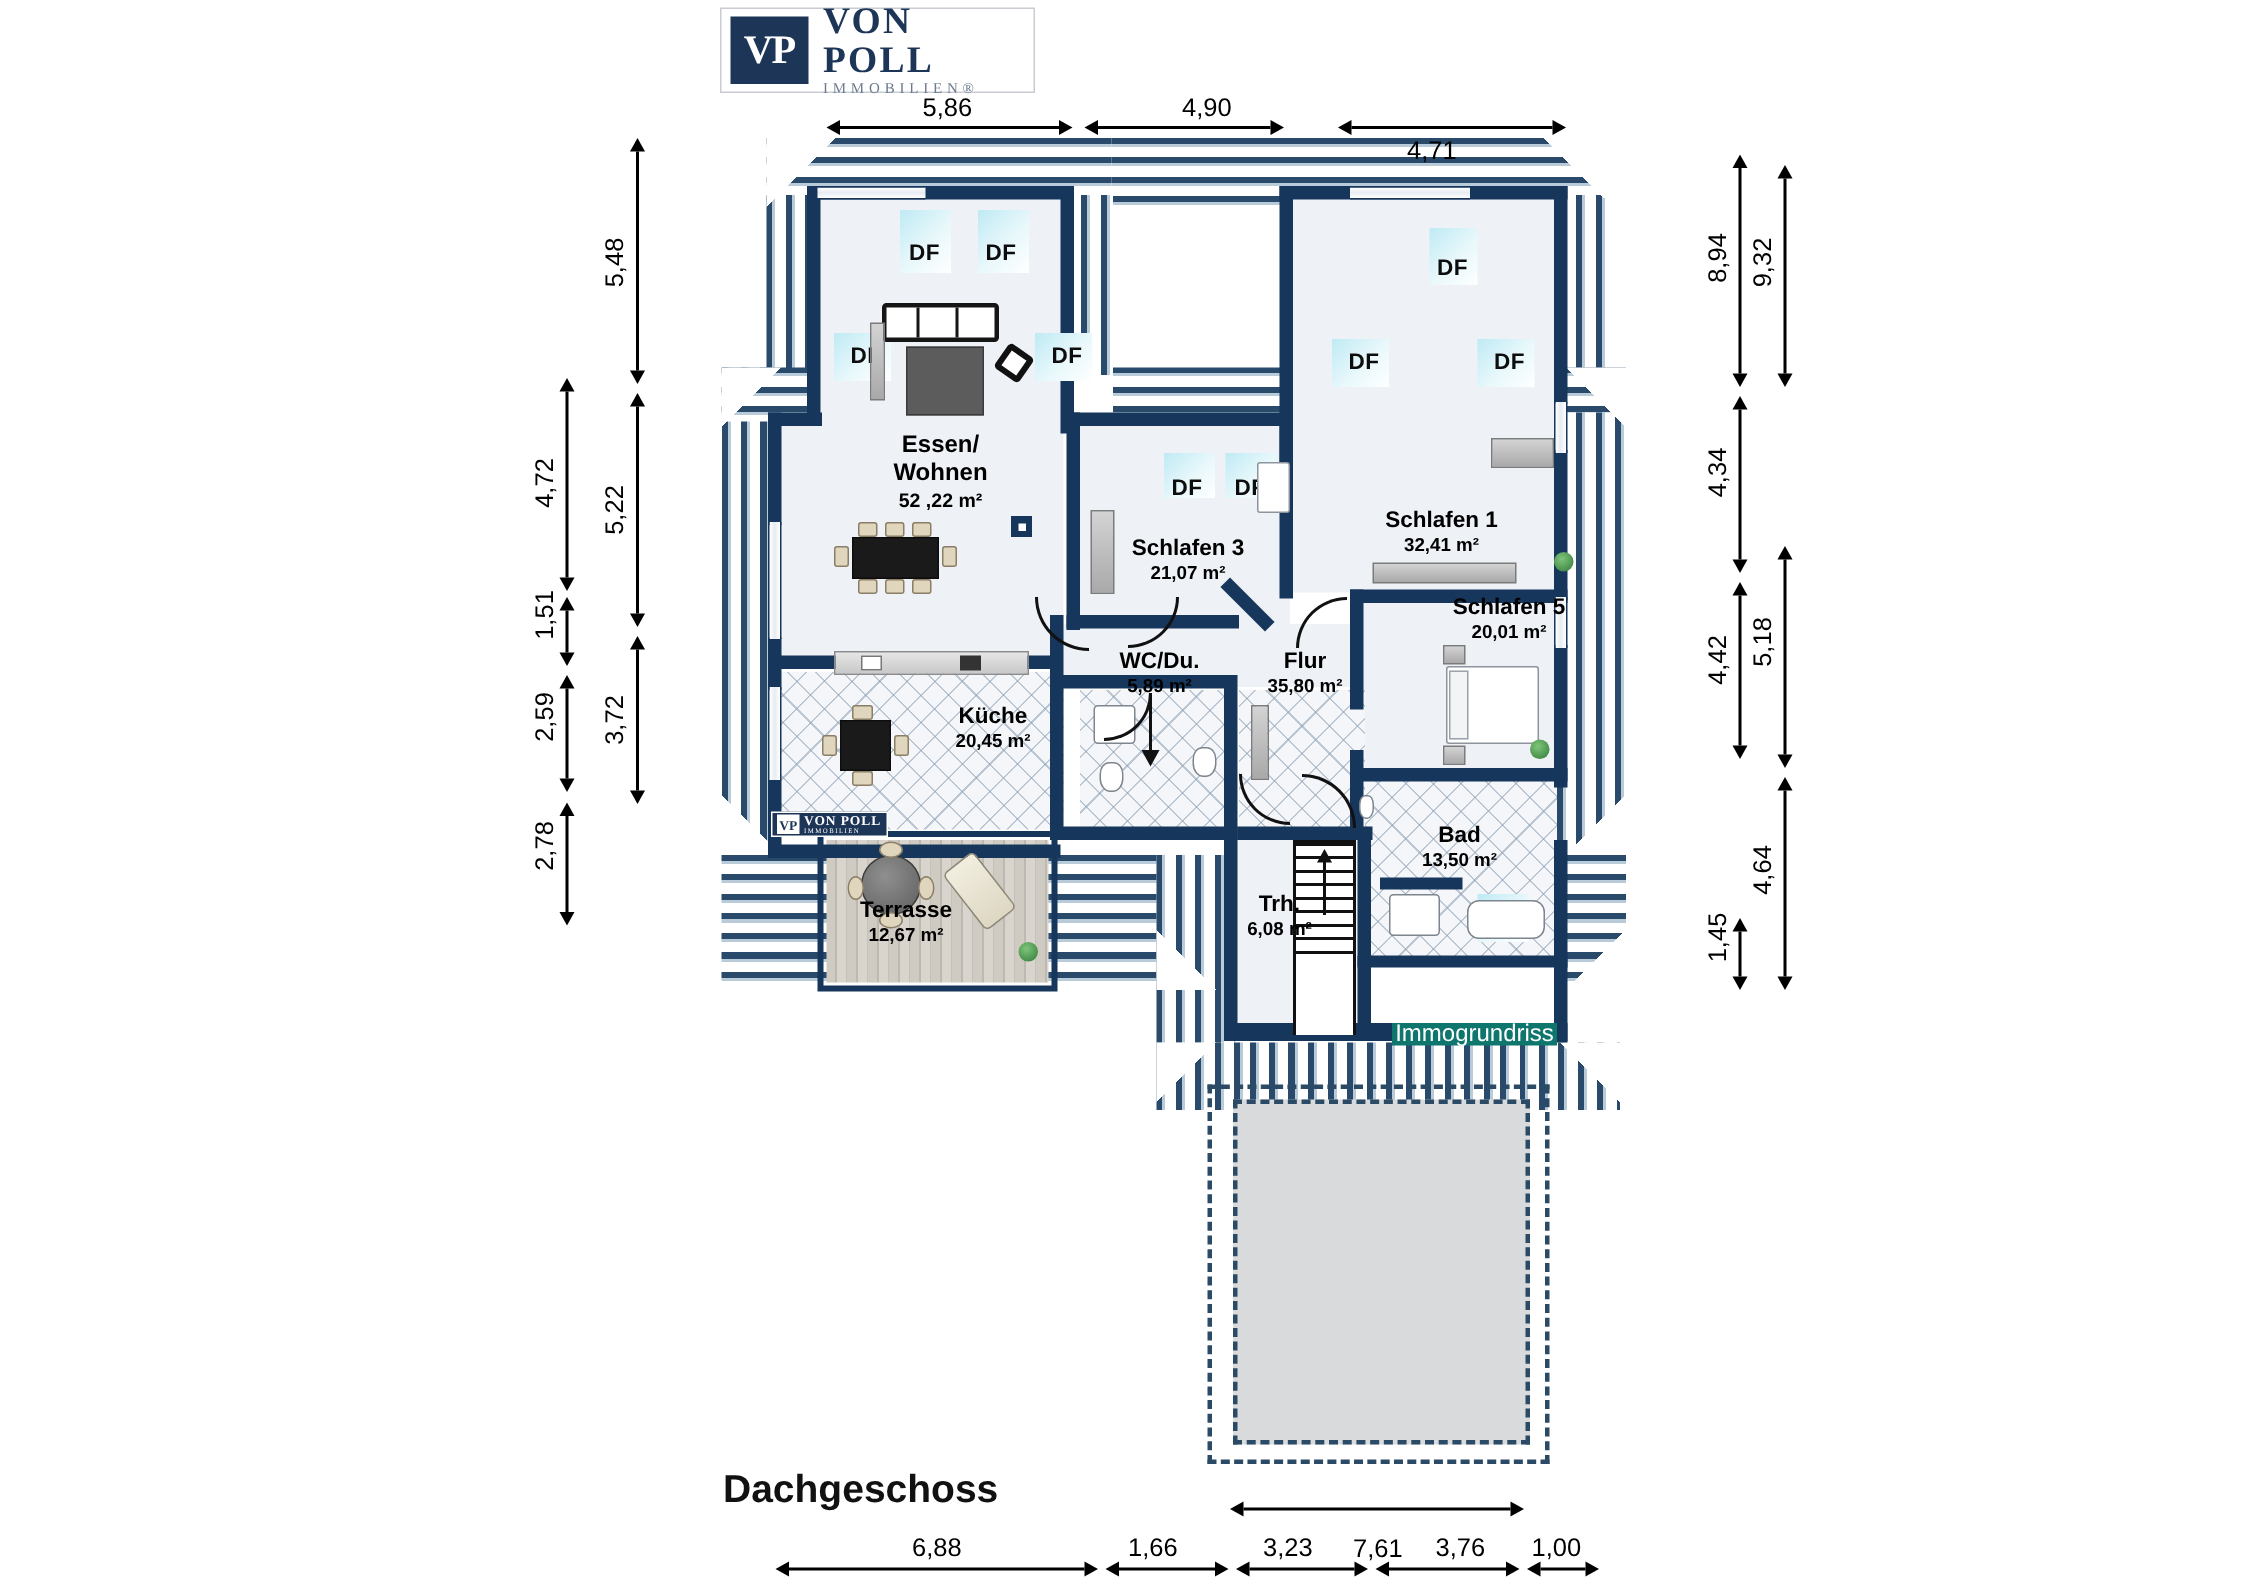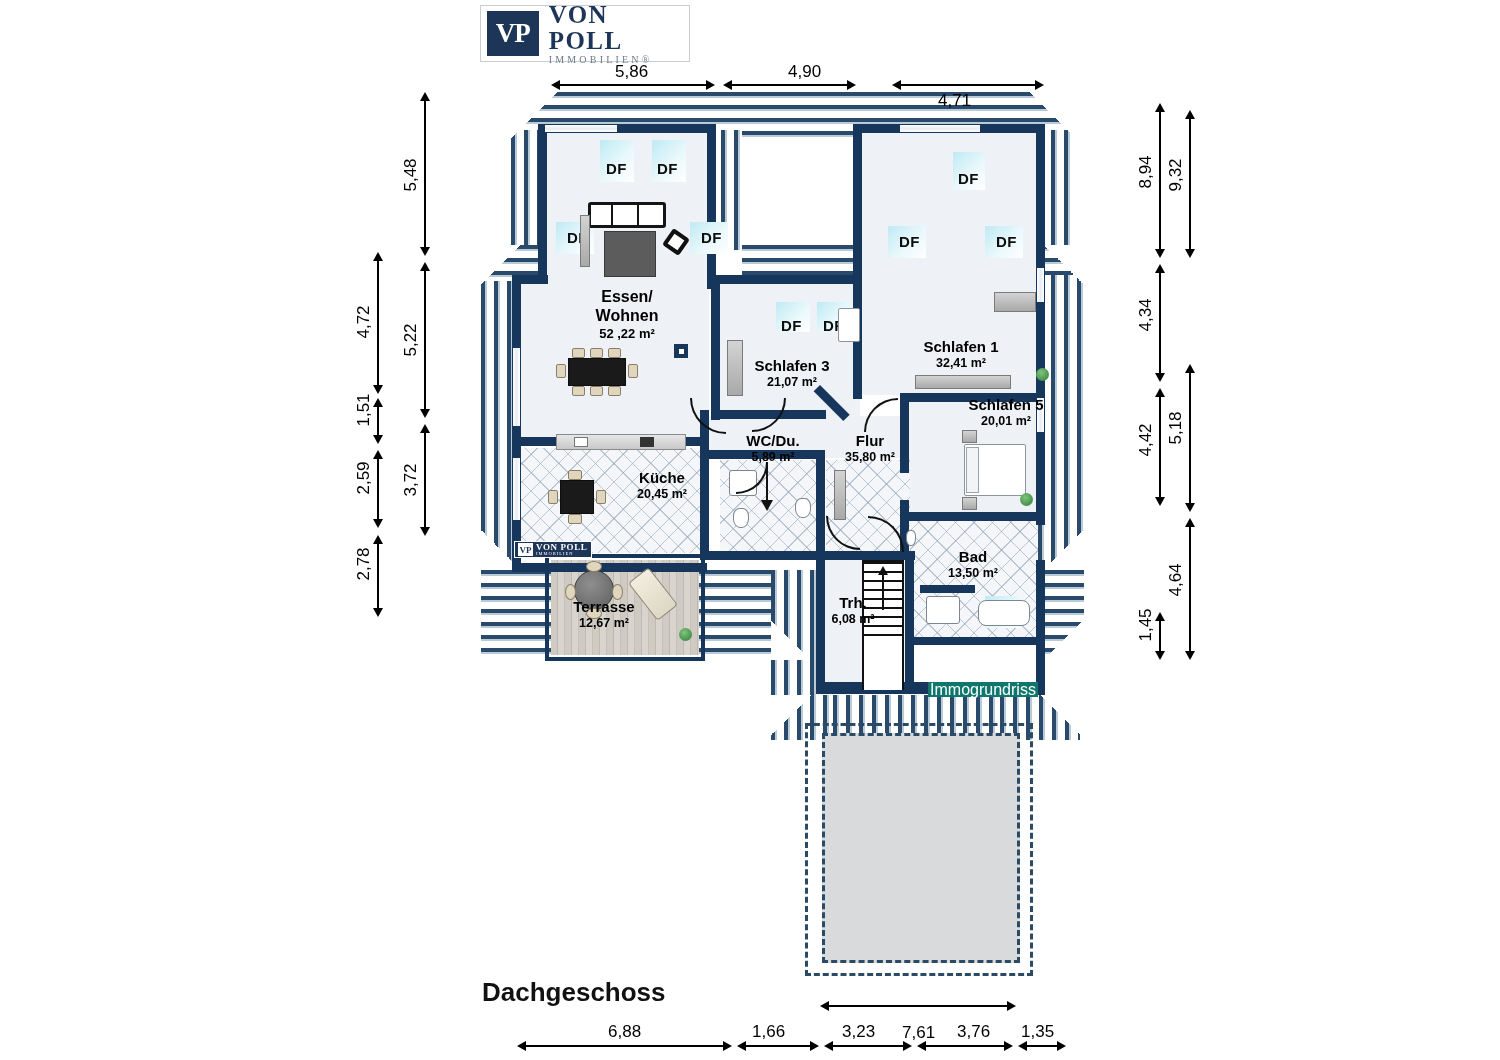--- a/index.html
+++ b/index.html
@@ -609,17 +609,17 @@
       <div class="line"></div>
       <div class="ah ar2"></div>
   </div>
   <div class="dim-txt" style="left:957px; top:1022px;">3,76</div>
 
   <div class="abs dim-h" style="left:1018px; top:1040px; width:48px;">
     <div class="ah al"></div>
       <div class="line"></div>
       <div class="ah ar2"></div>
   </div>
-  <div class="dim-txt" style="left:1021px; top:1022px;">1,35</div>
+  <div class="dim-txt" style="left:1021px; top:1022px;">1,00</div>
 
   <div id="title" class="abs">Dachgeschoss</div>
 
 </div>
 
 </body></html>

